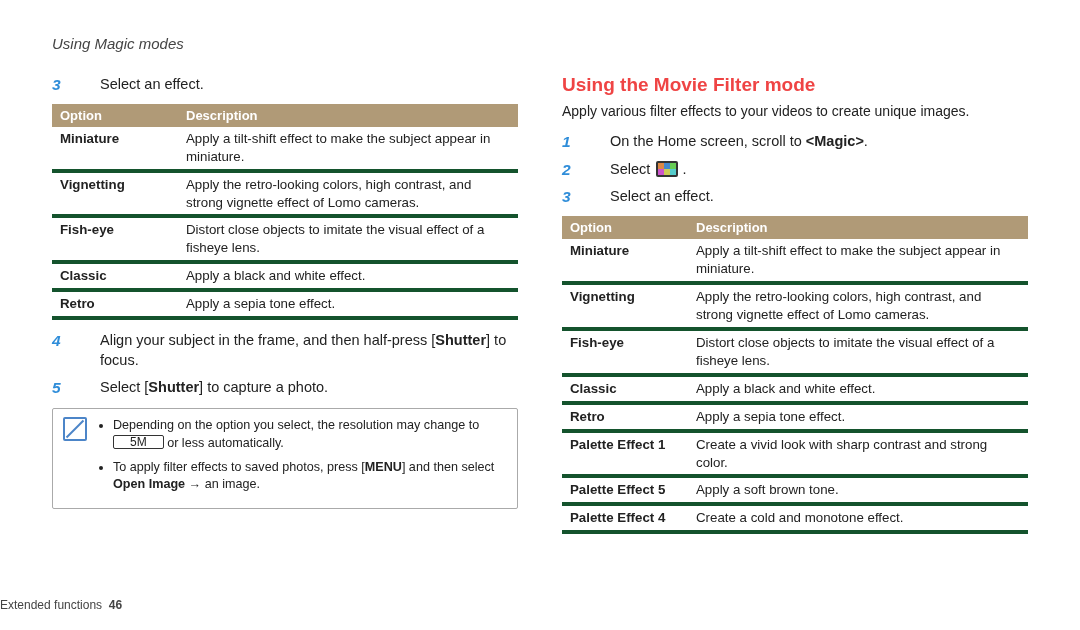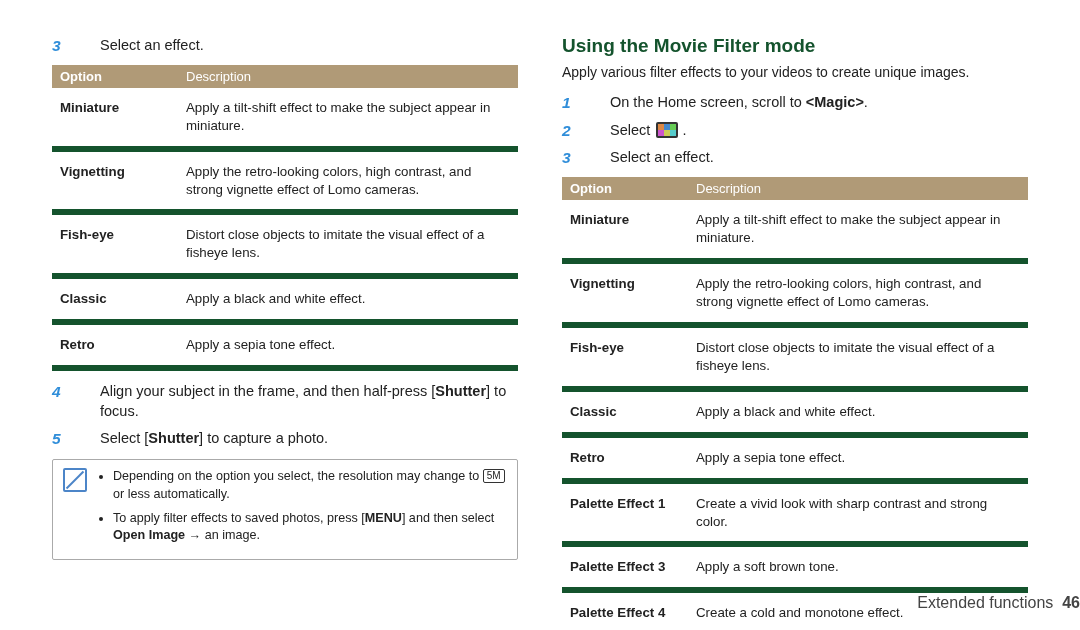--- a/index.html
+++ b/index.html
@@ -45,46 +45,46 @@
     font-size: 15.5px;
     font-style: italic;
     flex: 0 0 auto;
     width: 14px;
   }
   .step-body {
     flex: 1 1 auto;
     margin-left: 24px;
   }
   .section-title {
-    color: #14532d;
+    color: #ef4444;
     font-size: 19px;
     font-weight: 600;
     margin: 0 0 7px 0;
   }
   .intro {
     font-size: 14px;
     margin: 0 0 12px 0;
   }
   table.opt {
     border-collapse: collapse;
     width: 100%;
     font-size: 13.3px;
     margin: 8px 0 10px 0;
   }
   table.opt th {
     background: #b09a77;
     color: #fff;
     text-align: left;
-    font-weight: 400;
+    font-weight: 700;
     padding: 4px 8px;
     font-size: 13px;
   }
   table.opt td {
-    padding: 11px 8px;
-    border-bottom: 6px solid #14532d;
+    padding: 3px 8px;
+    border-bottom: 4px solid #14532d;
     vertical-align: top;
     line-height: 1.35;
   }
   table.opt th:first-child,
   table.opt td.optname {
     width: 110px;
     font-weight: 700;
   }
   .notebox {
     border: 1px solid #aaa;
@@ -123,47 +123,48 @@
     margin: 0;
     padding-left: 16px;
   }
   .notebox li {
     margin-bottom: 6px;
   }
   .inline-chip {
     display: inline-block;
     border: 1px solid #333;
     border-radius: 2px;
-    font-size: 10px;
-    padding: 0 3px;
+    font-size: 12px;
+    padding: 0 16px;
     line-height: 12px;
     vertical-align: 1px;
   }
   .select-icon {
     display: inline-block;
     width: 22px;
     height: 16px;
     vertical-align: -3px;
     margin-left: 2px;
   }
   .footer {
     position: absolute;
     bottom: 18px;
     left: 0;
     right: 0;
-    text-align: right;
-    font-size: 16px;
+    text-align: left;
+    font-size: 12px;
     color: #444;
   }
   .bold { font-weight: 700; }
 </style>
 </head>
 <body>
 
 <div class="page">
+  <div class="header">Using Magic modes</div>
 
   <div class="columns">
 
     <div class="col">
 
       <div class="step">
         <div class="step-num">3</div>
         <div class="step-body">Select an effect.</div>
       </div>
 
@@ -287,21 +288,21 @@
             </tr>
           <tr>
               <td class="optname">Retro</td>
               <td>Apply a sepia tone effect.</td>
             </tr>
           <tr>
               <td class="optname">Palette Effect 1</td>
               <td>Create a vivid look with sharp contrast and strong color.</td>
             </tr>
           <tr>
-              <td class="optname">Palette Effect 3</td>
+              <td class="optname">Palette Effect 5</td>
               <td>Apply a soft brown tone.</td>
             </tr>
           <tr>
               <td class="optname">Palette Effect 4</td>
               <td>Create a cold and monotone effect.</td>
             </tr>
         </tbody>
       </table>
 
     </div>

